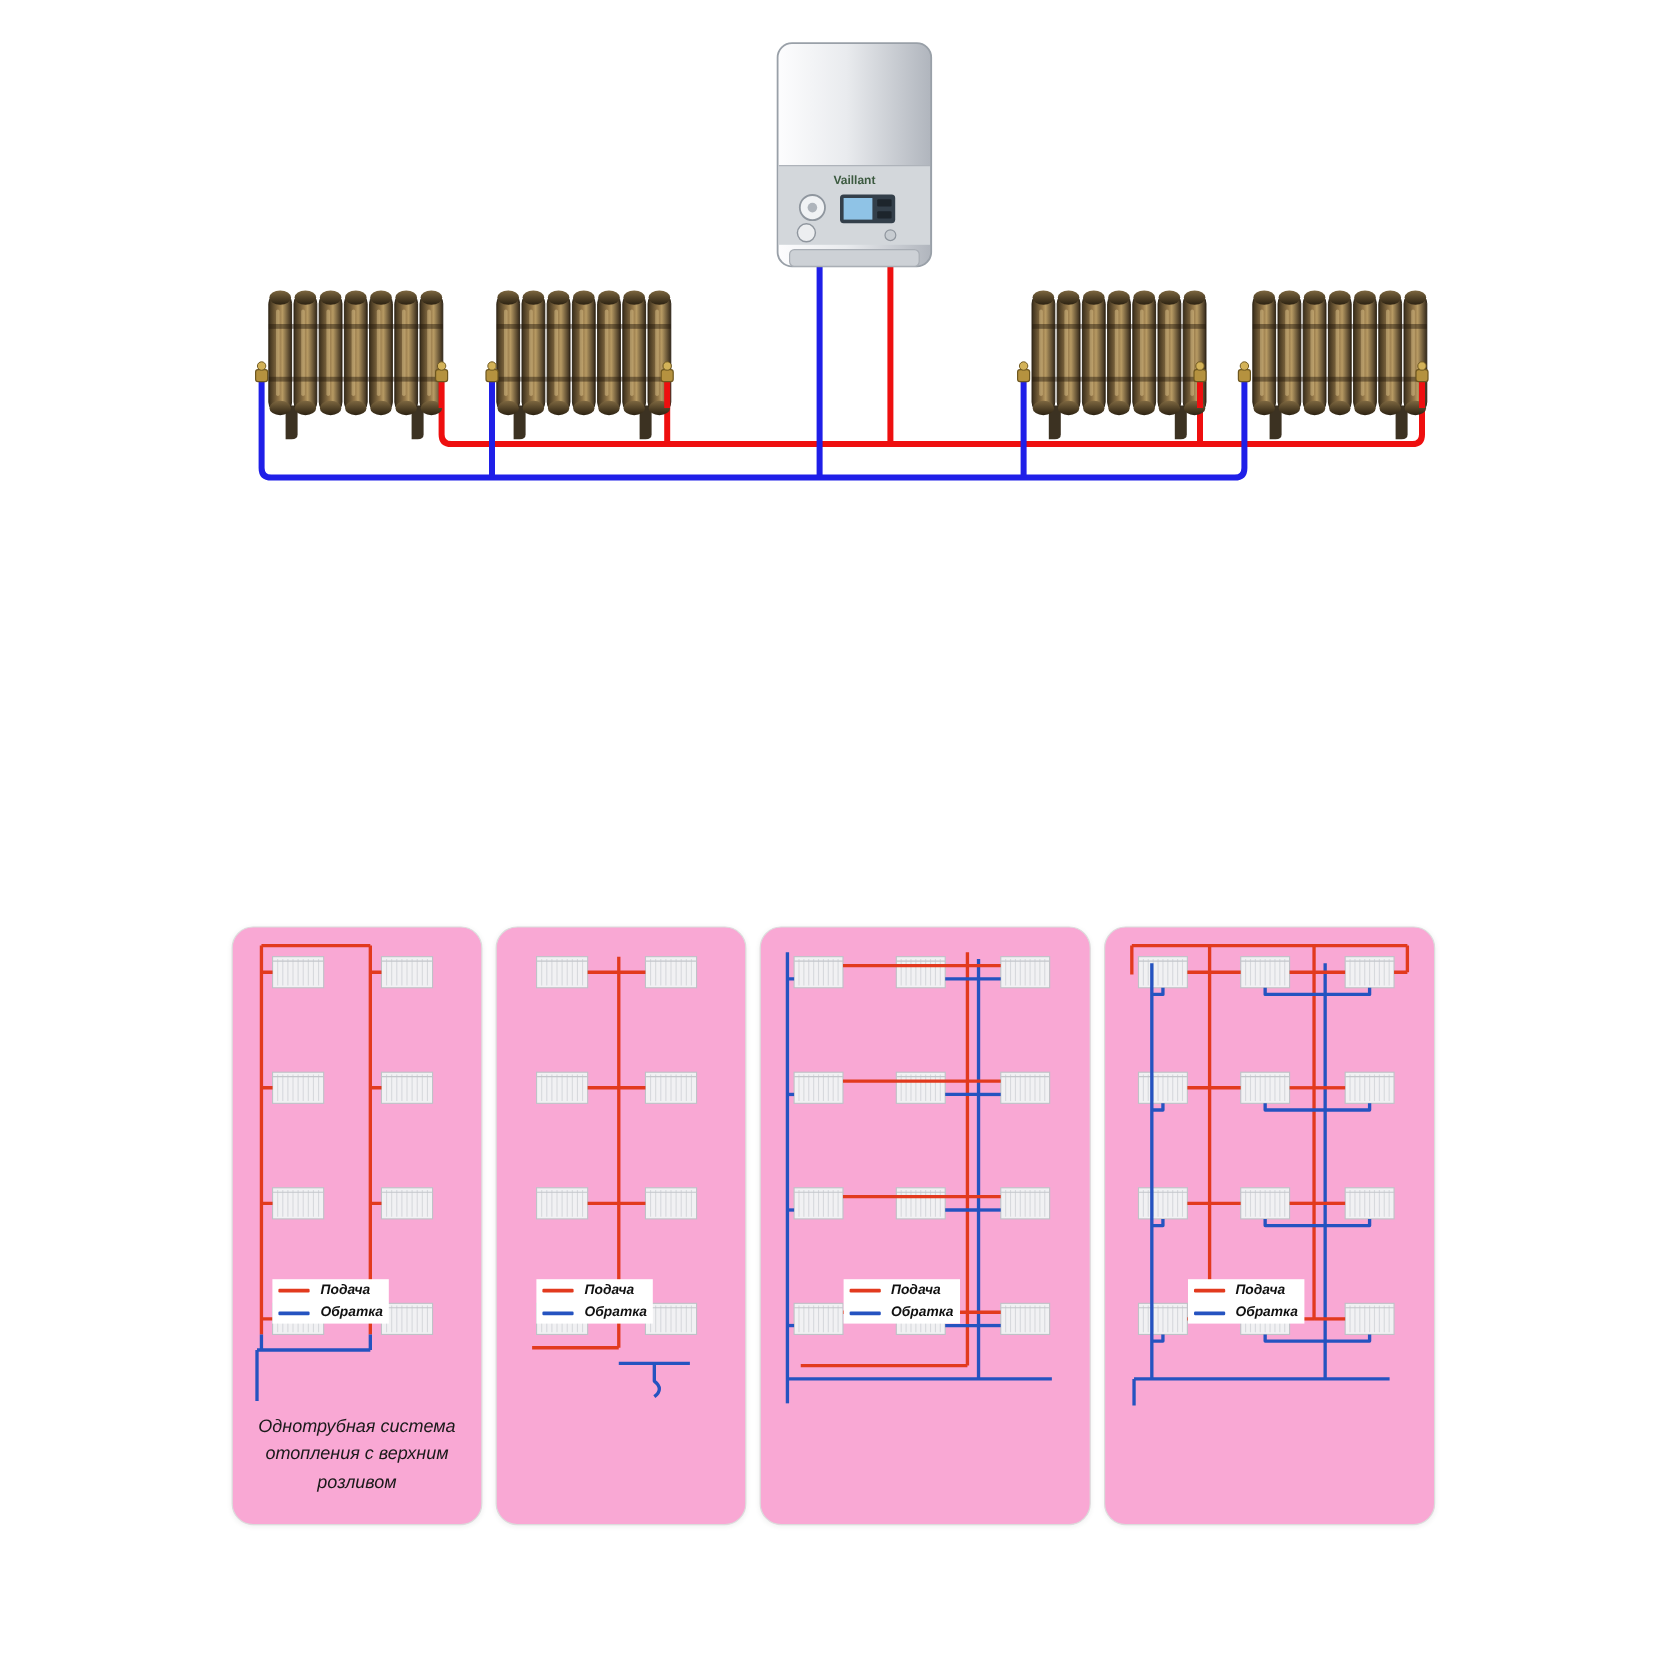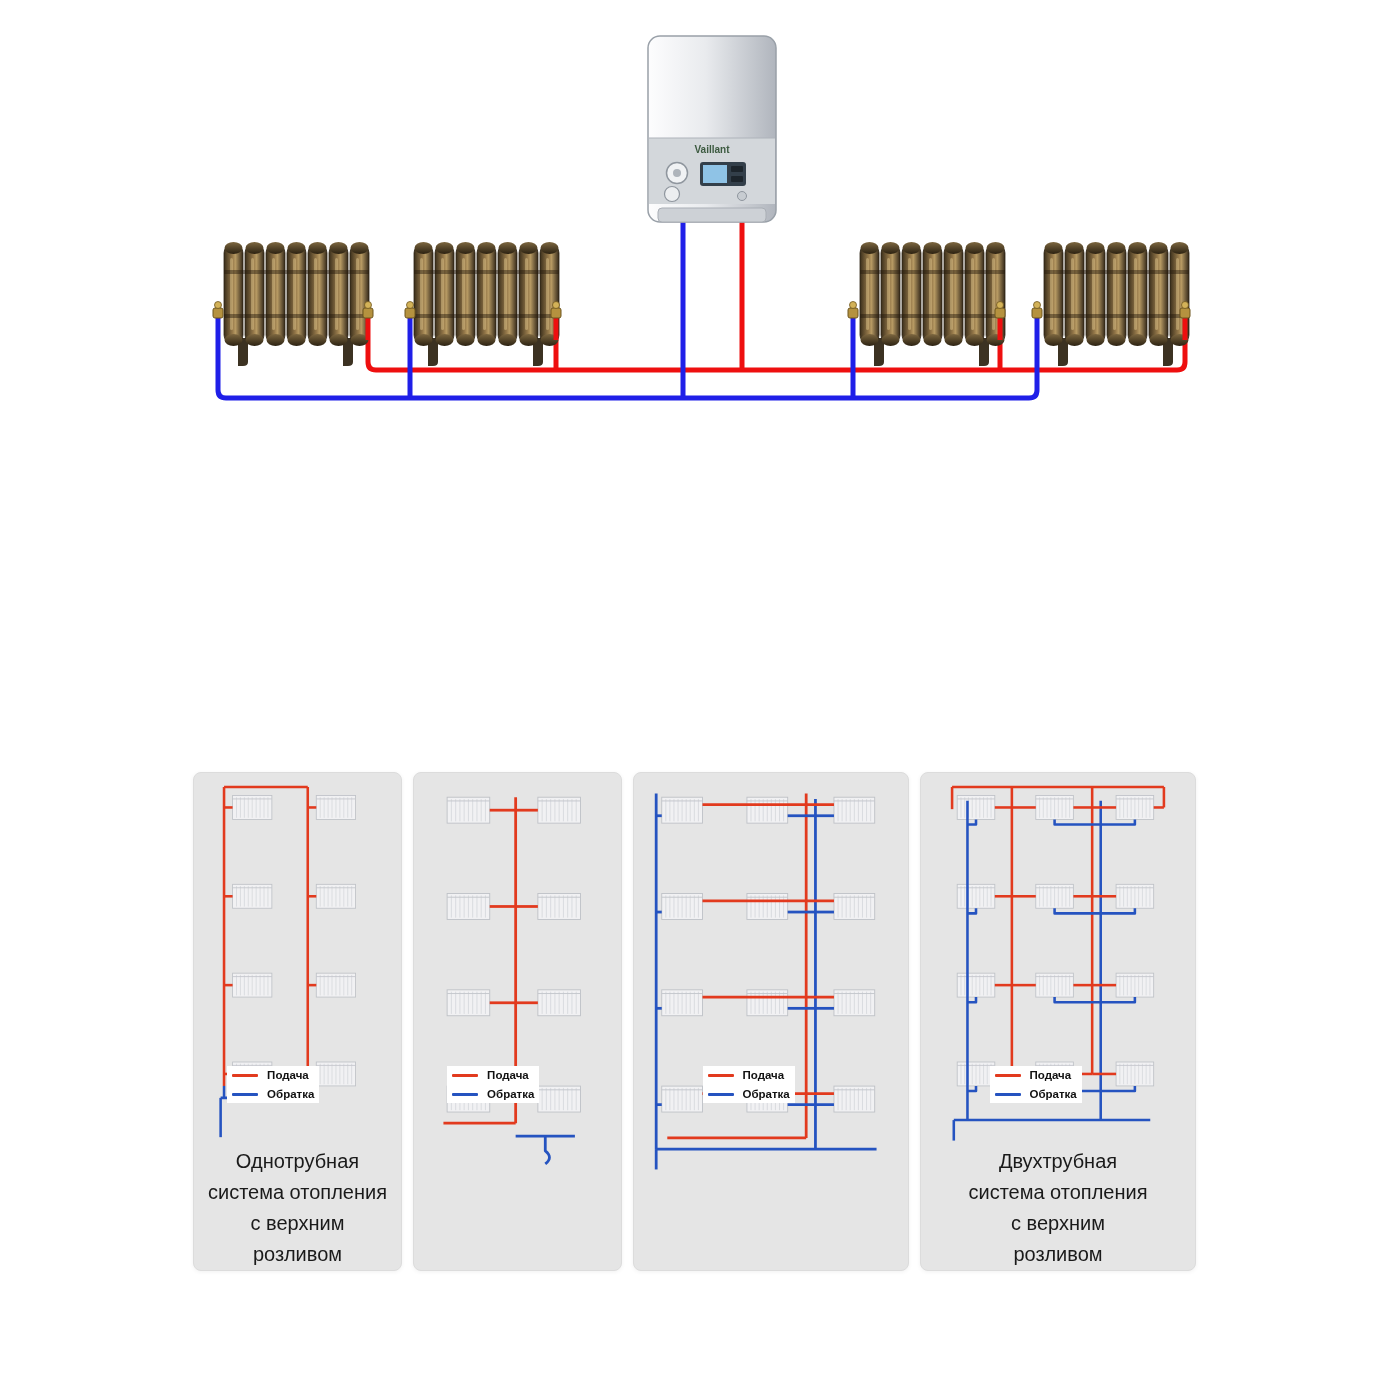--- a/index.html
+++ b/index.html
@@ -4,26 +4,26 @@
 <style>
   html,body{margin:0;padding:0;background:#fff;}
   .page{position:relative;width:1400px;height:1400px;background:#fff;overflow:hidden;
         font-family:"Liberation Sans",sans-serif;}
   
   #top-svg{position:absolute;left:0;top:0;}
   .pipe-r{stroke:var(--pipe-red);stroke-width:5;fill:none;}
   .pipe-b{stroke:var(--pipe-blue);stroke-width:5;fill:none;}
   
   .panels{position:absolute;left:193px;top:772px;display:flex;gap:11px;}
-  .panel{position:relative;background:#e5e5e5;border:1px solid #dcdcdc;border-radius:8px;
-         box-shadow:0 1px 4px rgba(0,0,0,0.06);display:flex;flex-direction:column;align-items:center;}
+  .panel{position:relative;background:#f9a8d4;border:1px solid #dcdcdc;border-radius:18px;
+         box-shadow:0 1px 4px rgba(0,0,0,0.06);display:flex;flex-direction:column;align-items:center;font-style:italic;}
   .panel.narrow{width:207px;height:497px;}
   .panel.wide{width:274px;height:497px;}
   .scheme{width:100%;height:400px;display:block;margin-top:2px;}
-  .caption{font-size:20px;line-height:1.55;text-align:center;color:#1a1a1a;max-width:188px;margin-top:2px;}
+  .caption{font-size:15px;line-height:1.55;text-align:center;color:#1a1a1a;max-width:188px;margin-top:2px;}
   .legend{position:absolute;top:59%;background:#fff;padding:3px 5px;display:flex;flex-direction:column;gap:7px;}
   .narrow .legend{left:16%;}
   .wide .legend{left:25%;}
   .legend-row{display:flex;align-items:center;gap:9px;}
   .sw{width:26px;height:3px;border-radius:1px;display:inline-block;}
   .sw-s{background:var(--supply);}
   .sw-r{background:var(--return);}
   .lg-label{font-size:11.5px;font-weight:bold;color:#111;}
   .ps{stroke:var(--supply);fill:none;stroke-width:3;stroke-linejoin:round;}
   .pr{stroke:var(--return);fill:none;stroke-width:3;stroke-linejoin:round;}
@@ -922,17 +922,16 @@
       <div class="legend">
         <div class="legend-row">
           <span class="sw sw-s"></span>
           <span class="lg-label">Подача</span>
         </div>
         <div class="legend-row">
           <span class="sw sw-r"></span>
           <span class="lg-label">Обратка</span>
         </div>
       </div>
-      <div class="caption">Двухтрубная система отопления с верхним розливом</div>
     </div>
 
   </div>
 </div>
 
 </body></html>

